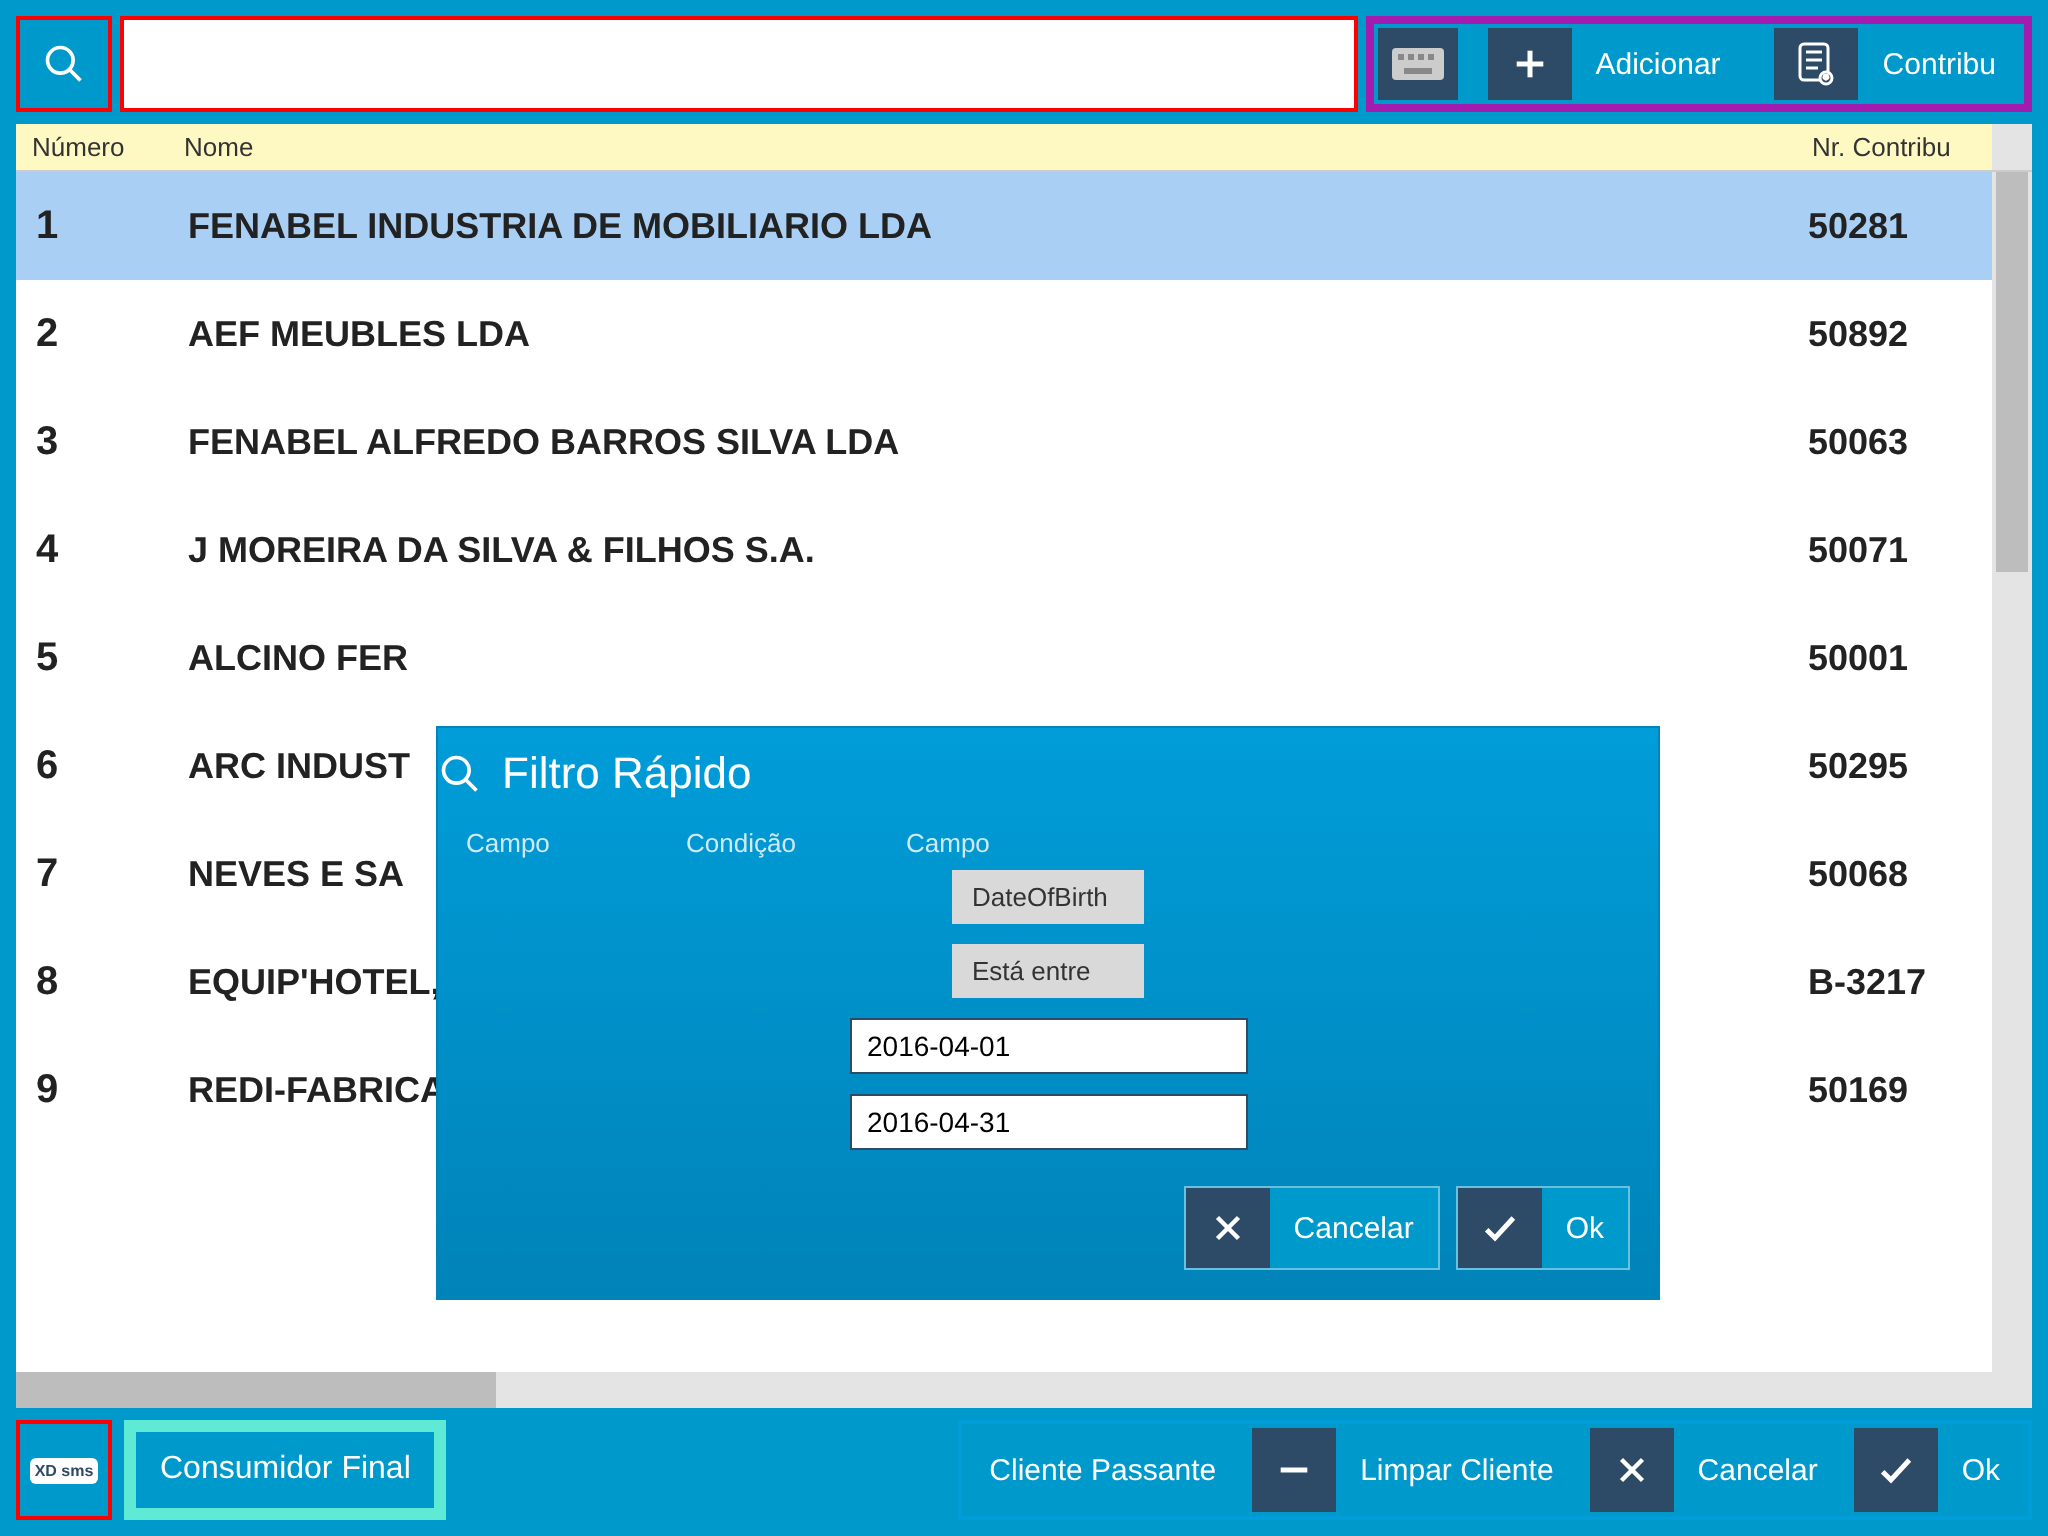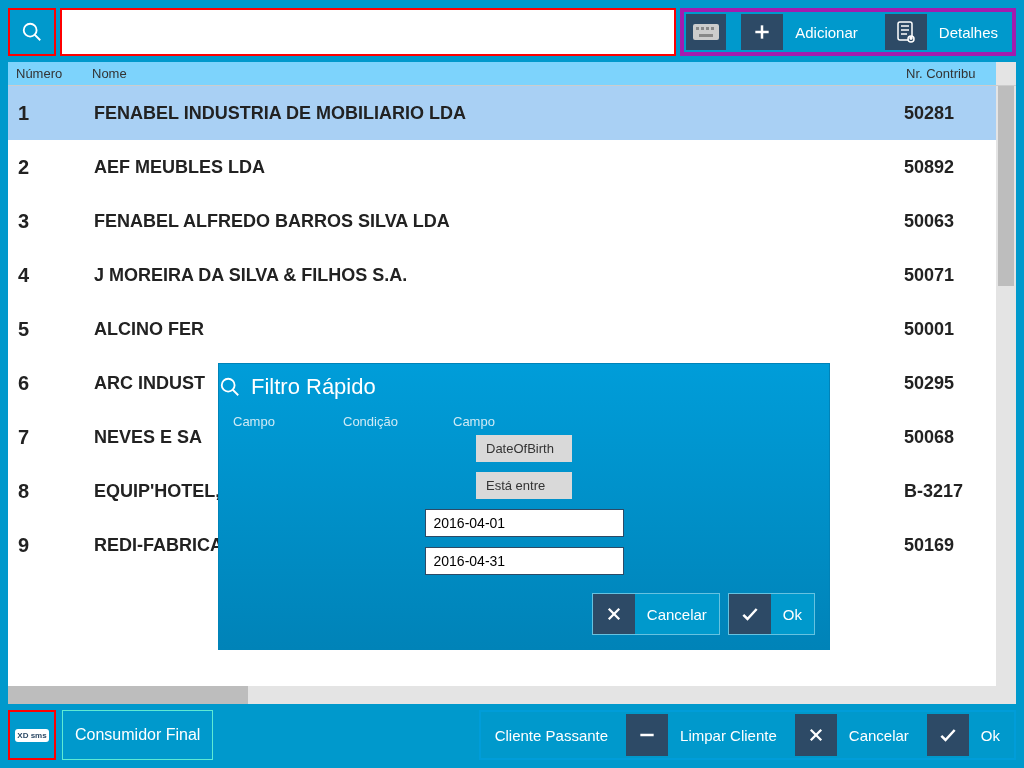--- a/index.html
+++ b/index.html
@@ -12,42 +12,42 @@
     width: 48px; background: #0099cc; border: 2px solid red; display:flex;align-items:center;justify-content:center;
     cursor:pointer;
   }
   .search-input-wrap { flex:1; border:2px solid red; background:#fff; display:flex; }
   .search-input { flex:1; border:none; outline:none; font-size:16px; padding:0 8px; }
   .top-btn-group { display:flex; gap:15px; border:4px solid #a21caf; padding:2px; }
   .btn-icon-box { width:40px; background:#2d4a66; display:flex;align-items:center;justify-content:center; }
 
   
   .gridwrap { flex:1; display:flex; flex-direction:column; margin-top:6px; position:relative; min-height:0; }
-  .gridhead { display:flex; background:#7dd3fc; font-size:13px; color:#333; border-bottom:1px solid #ccc; }
+  .gridhead { display:flex; background:#fef9c3; font-size:13px; color:#333; border-bottom:1px solid #ccc; }
   .col-num { width:76px; padding:4px 8px; }
   .col-nome { flex:1; padding:4px 8px; }
   .col-nif { width:98px; padding:4px 8px; }
   .vscroll-gutter { width:20px; background:#e4e4e4; }
   .gridbody { flex:1; overflow:hidden; background:#fff; position:relative; display:flex; }
   .rows { flex:1; }
   .row { display:flex; height:54px; align-items:center; font-weight:700; font-size:18px; color:#222; }
   .row.sel { background:#a9d0f4; }
   .row .c-num { width:76px; padding:0 10px; font-size:20px;}
   .row .c-nome{ flex:1; padding:0 10px; white-space:nowrap; overflow:hidden; text-overflow:ellipsis;}
   .row .c-nif { width:98px; padding:0 6px; white-space:nowrap; overflow:hidden;}
   .vscrollbar { width:20px; background:#e4e4e4; position:relative; }
   .vthumb { position:absolute; left:2px; right:2px; top:0; height:200px; background:#bdbdbd; }
   .hscroll { height:18px; background:#e4e4e4; display:flex; }
   .hthumb { width:240px; background:#bdbdbd; }
 
   
   .bottombar { height:50px; margin-top:6px; display:flex; align-items:stretch; gap:6px; }
   .logo-box { width:48px; border:2px solid red; display:flex;align-items:center;justify-content:center; background:#0099cc; }
   .logo-text { font-size:8px; color:#2d4a66; font-weight:900; background:#fff; padding:2px; border-radius:3px;}
-  .consumidor { display:flex;align-items:center; padding:0 12px; color:#fff; font-size:16px; border:1px solid #5eead4; background:#0099cc;}
+  .consumidor { display:flex;align-items:center; padding:0 12px; color:#fff; font-size:16px; border:6px solid #5eead4; background:#0099cc;}
   .spacer { flex:1; }
   .bottom-group { display:flex; gap:6px; align-items:stretch; border:2px solid #009DD9; padding:2px;}
   .bbtn { display:flex; align-items:center; background:#0099cc; color:#fff; font-size:15px; cursor:pointer; }
   .bbtn .icon-box{ width:42px; height:100%; background:#2d4a66; display:flex;align-items:center;justify-content:center;}
   .bbtn .lbl{ padding:0 12px; }
 
   
   .dialog { position:absolute; left:211px; top:278px; width:610px; background: linear-gradient(#009DD9,#0083b8); box-shadow:0 0 0 1px #0083b8; color:#fff; }
   .dlg-title { display:flex; align-items:center; gap:10px; padding:10px 0; font-size:22px; }
   .dlg-body { padding:4px 14px 14px 14px; }
@@ -102,21 +102,21 @@
       <div class="icon-box">
           <svg width="20" height="22" viewBox="0 0 20 22" fill="none" stroke="#fff" stroke-width="1.5">
             <rect x="2" y="1" width="14" height="18" rx="2"></rect>
             <line x1="5" y1="5" x2="13" y2="5"></line>
             <line x1="5" y1="9" x2="13" y2="9"></line>
             <line x1="5" y1="13" x2="11" y2="13"></line>
             <circle cx="15" cy="18" r="3" fill="#2d4a66"></circle>
             <text x="15" y="20" font-size="5" fill="#fff" text-anchor="middle">*</text>
           </svg>
         </div>
-      <span class="lbl">Detalhes</span>
+      <span class="lbl">Contribu</span>
     </div>
   </div>
 </div>
 
 <div class="gridwrap">
   <div class="gridhead">
     <div class="col-num">Número</div>
     <div class="col-nome">Nome</div>
     <div class="col-nif">Nr. Contribu</div>
     <div class="vscroll-gutter"></div>

